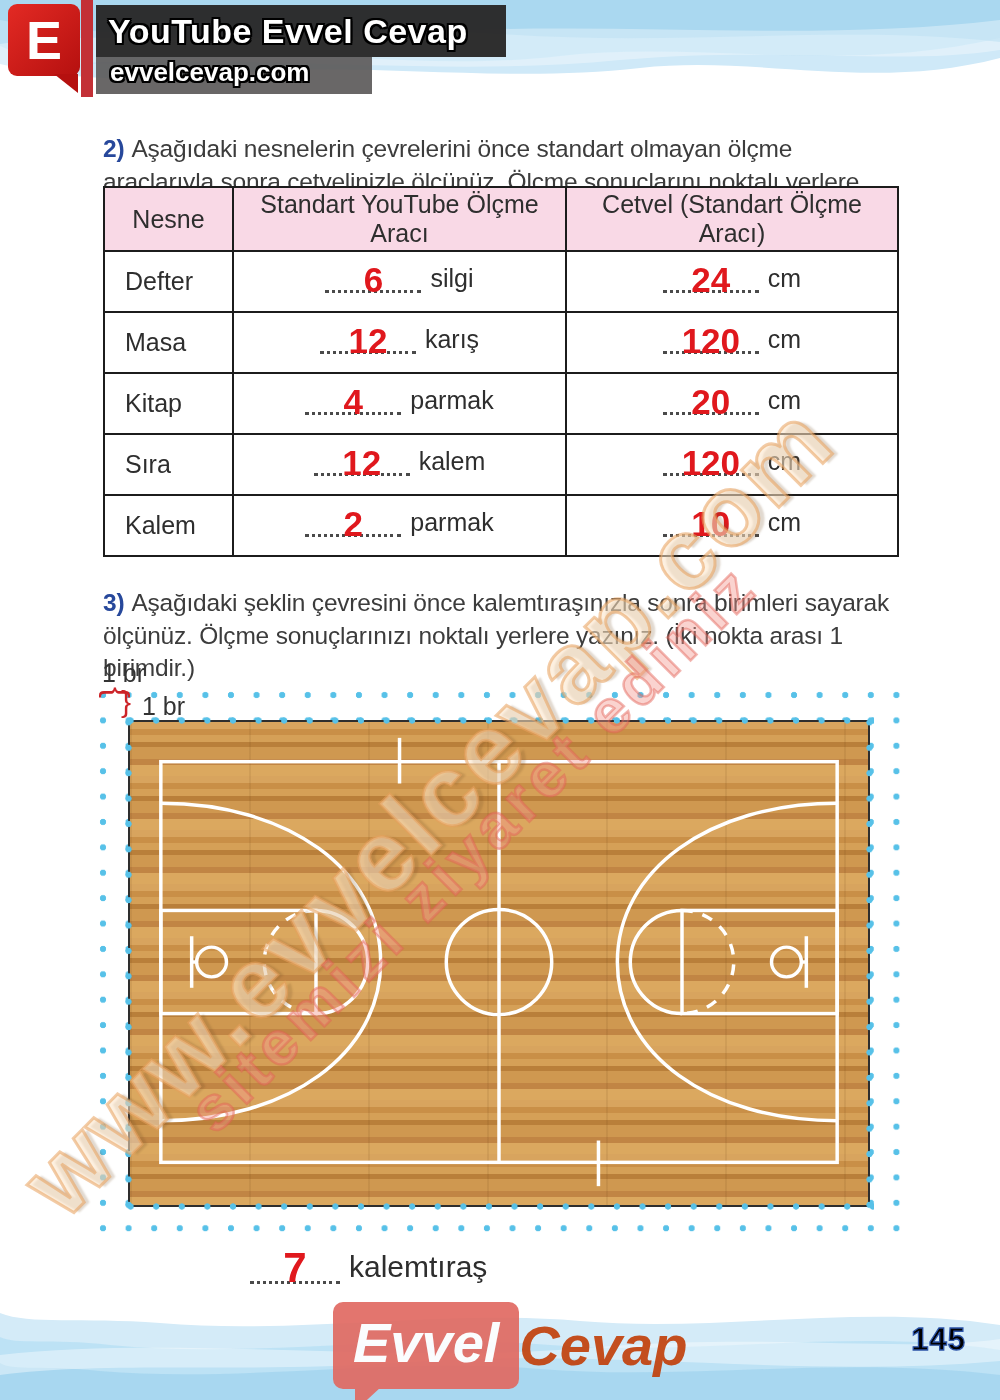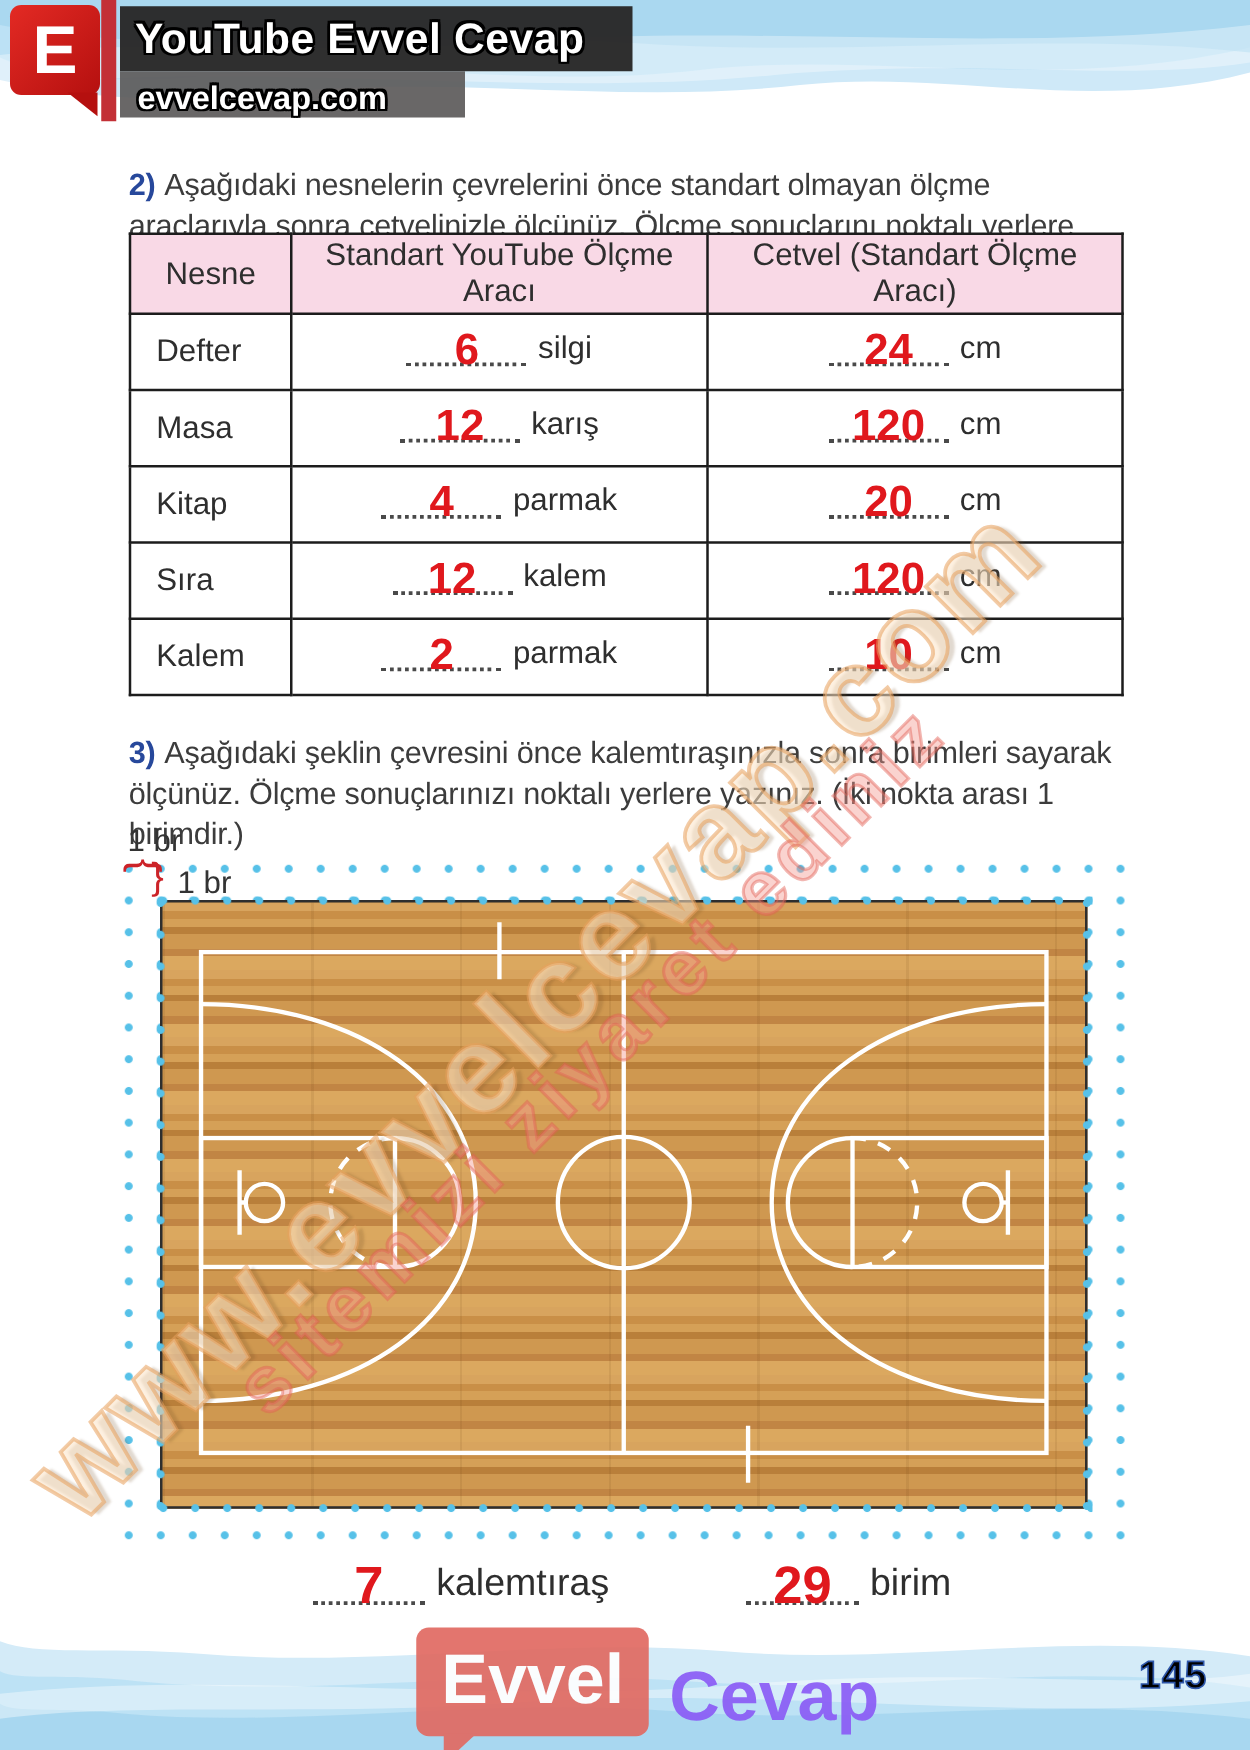--- a/index.html
+++ b/index.html
@@ -19,21 +19,21 @@
   .logo-e::after { content:""; position:absolute; right:2px; bottom:-17px;
             border-top:19px solid #b5100f; border-left:24px solid transparent; }
   .logo-stripe { position:absolute; left:81px; top:0; width:12px; height:97px; background:#c33036; z-index:3; }
   .title-bar { position:absolute; left:96px; top:5px; width:410px; height:52px; z-index:3;
             background:rgba(40,38,38,0.96); display:flex; align-items:center; padding-left:12px;text-align:center; }
   .title-bar span, .domain-bar span { color:#fff; font-weight:bold;
             text-shadow:-2px -2px 0 #000, 2px -2px 0 #000, -2px 2px 0 #000, 2px 2px 0 #000,
                         0 -2px 0 #000, 0 2px 0 #000, -2px 0 0 #000, 2px 0 0 #000; }
   .title-bar span { font-size:34px; letter-spacing:0.5px; }
   .domain-bar { position:absolute; left:96px; top:57px; width:276px; height:37px; z-index:3;
-            background:rgba(92,90,90,0.92); display:flex; align-items:flex-end; padding-left:14px; }
+            background:rgba(92,90,90,0.92); display:flex; align-items:flex-start; padding-left:14px; }
   .domain-bar span { font-size:26px; }
 
   
   .q { position:absolute; left:103px; width:806px; font-size:24.5px; color:#3c3c3c;
        line-height:1.33; letter-spacing:-0.2px; z-index:3; }
   .q2 { top:101px;margin-top:32px; }
   .q3 { top:587px; }
   .qnum { color:#27489b; font-weight:bold; margin-right:7px; }
 
   
@@ -77,27 +77,27 @@
   .edge-v.left { left:-7px; } .edge-v.right { right:-7px; }
 
   
   .bot-ans { position:absolute; top:1250px; font-size:30px; color:#2e2e2e; z-index:3; }
   .bot-ans .dotline { width:90px; height:10px; }
   .bot-ans .red-num { font-size:42px; bottom:-8px; }
   .bot-ans.a1 { left:250px; }
   .bot-ans.a2 { left:597px; }
 
   
-  .brand { position:absolute; left:333px; top:1302px; display:flex; align-items:flex-end; gap:16px;
-           z-index:3; opacity:0.92; }
+  .brand { position:absolute; left:333px; top:1302px; display:flex; align-items:center; 
+           z-index:3; opacity:0.92;font-style:italic; }
   .evvel { position:relative; background:#e16a62; color:#fff; font-size:56px; font-weight:bold;
            padding:8px 20px 14px; border-radius:10px; }
   .evvel::after { content:""; position:absolute; left:22px; bottom:-22px;
            border-top:24px solid #e16a62; border-right:26px solid transparent; }
-  .cevap { color:#8b5cf6; font-size:56px; font-weight:bold; }
+  .cevap { color:#c2410c; font-size:56px; font-weight:bold; }
   .pagenum { position:absolute; right:34px; top:1322px; font-size:31px; font-weight:bold; z-index:3;
            color:#000000; -webkit-text-stroke:1.3px #2d55a8; letter-spacing:1px; }
 
   
   .wm { position:absolute; white-space:nowrap; font-weight:bold; z-index:6; pointer-events:none;
         transform-origin:0 50%; transform:rotate(-45deg); }
   .wm1 { left:40px; top:1140px; width:1500px; font-size:100px; letter-spacing:4px;
          color:rgba(252,228,198,0.55); -webkit-text-stroke:3px rgba(232,160,92,0.55);
          text-shadow:4px 4px 2px rgba(120,80,40,0.22); }
   .wm2 { left:200px; top:1085px; width:1400px; font-size:62px; letter-spacing:6px;
@@ -290,28 +290,20 @@
   </div>
 
   <div class="bot-ans a1">
     <span class="ans">
         <span class="dotline">
           <span class="red-num">7</span>
         </span>
         <span>kalemtıraş</span>
       </span>
   </div>
-  <div class="bot-ans a2">
-    <span class="ans">
-        <span class="dotline">
-          <span class="red-num">29</span>
-        </span>
-        <span>birim</span>
-      </span>
-  </div>
 
   <svg class="bottom-waves" viewBox="0 0 1000 105" preserveAspectRatio="none">
     <path fill="#d4ebf8" d="M0,105 H1000 V30 C860,8 720,38 580,26 C440,14 300,40 160,28 C80,22 30,30 0,18 Z"></path>
     <path fill="#b9e0f4" opacity="0.85" d="M0,105 H1000 V55 C850,32 700,62 550,50 C400,38 250,64 110,50 C50,43 15,50 0,42 Z"></path>
     <path fill="#9fd3ee" opacity="0.7" d="M0,105 H1000 V80 C840,60 690,86 540,74 C390,62 240,88 100,76 C45,70 12,76 0,68 Z"></path>
     <path fill="rgba(255,255,255,0.4)" d="M0,60 C180,40 400,70 600,52 C780,38 900,58 1000,44 V66 C800,84 600,52 400,68 C250,78 100,66 0,80 Z"></path>
   </svg>
 
   <div class="brand">
     <span class="evvel">Evvel</span>

